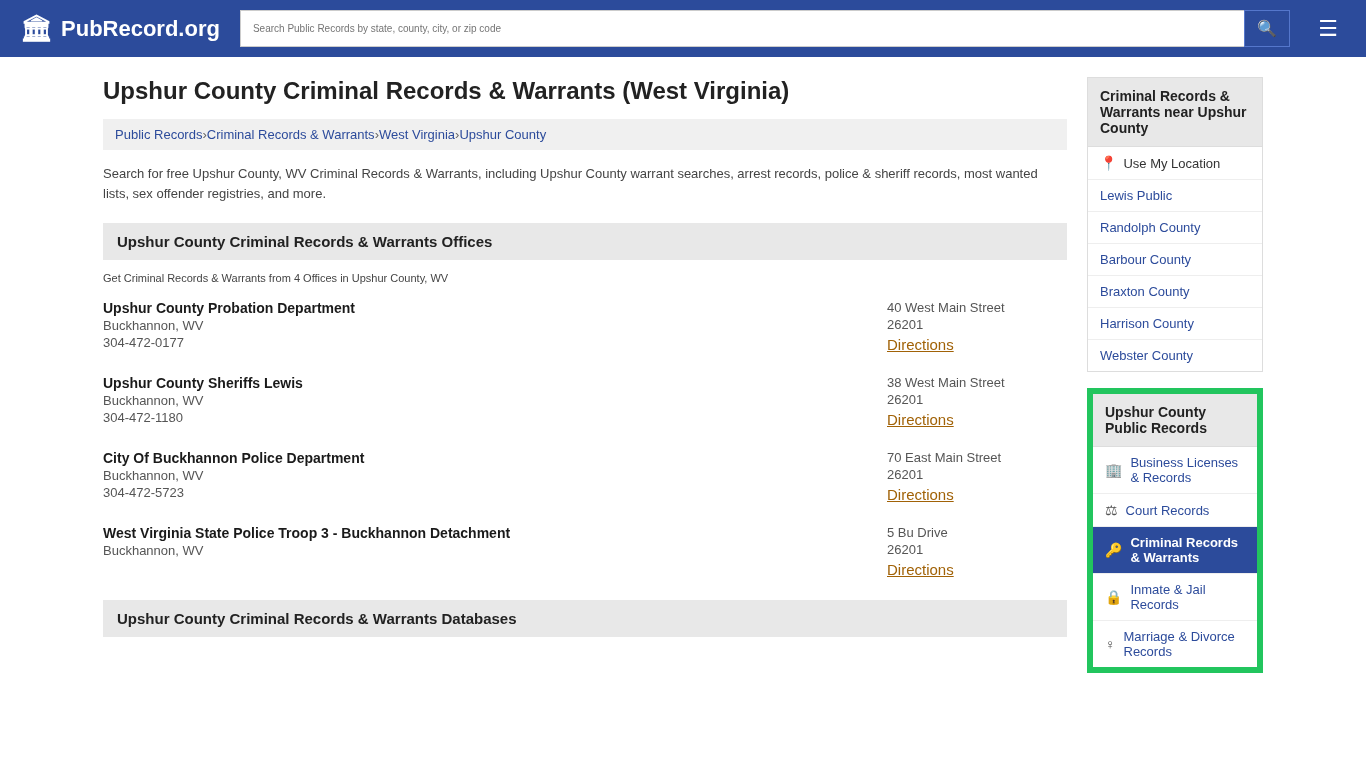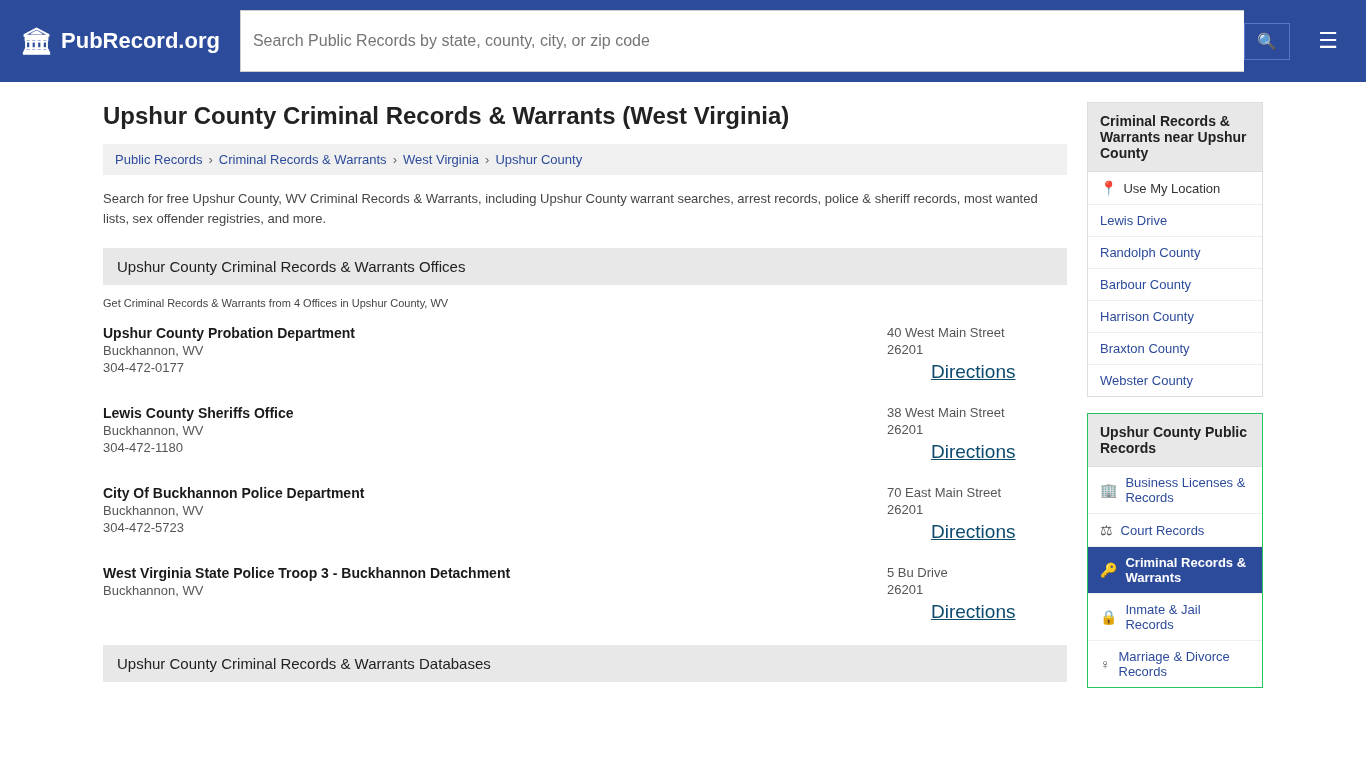--- a/index.html
+++ b/index.html
@@ -25,22 +25,22 @@
     .logo-icon {
       font-size: 26px;
     }
     .search-area {
       flex: 1;
       display: flex;
       align-items: center;
     }
     .search-input {
       width: 100%;
-      padding: 21px 12px;
-      font-size: 16px;
+      padding: 12px 12px;
+      font-size: 10px;
       border: 1px solid #ccc;
       border-right: none;
       outline: none;
     }
     .search-btn {
       background: #2c4b9b;
       border: 1px solid #5577cc;
       color: #fff;
       padding: 8px 12px;
       cursor: pointer;
@@ -76,42 +76,42 @@
     }
 
     
     .breadcrumb {
       background: #f0f0f0;
       padding: 8px 12px;
       font-size: 13px;
       margin-bottom: 14px;
       display: flex;
       align-items: center;
-      gap: 6px;
+      gap: 0;
       flex-wrap: wrap;
     }
     .breadcrumb a {
       color: #2c4b9b;
       text-decoration: none;
     }
     .breadcrumb-sep { color: #666; }
 
     .description {
       font-size: 13px;
       color: #444;
       margin-bottom: 20px;
       line-height: 1.5;
     }
 
     
     .section-header {
       background: #e8e8e8;
       padding: 10px 14px;
       font-size: 15px;
-      font-weight: normal;
+      font-weight: bold;
       color: #222;
       margin-bottom: 12px;
     }
 
     .offices-count {
       font-size: 11px;
       color: #444;
       margin-bottom: 16px;
     }
 
@@ -143,25 +143,24 @@
       font-size: 13px;
       color: #555;
       margin-bottom: 2px;
     }
     .office-zip {
       font-size: 13px;
       color: #555;
       margin-bottom: 4px;
     }
     .directions-link {
-      color: #0c4a6e;
+      color: #a16207;
       text-decoration: underline;
-      font-size: 19px;
+      font-size: 15px;
       cursor: pointer;
-      margin-left: 44px;
     }
 
     
     .sidebar {
       width: 176px;
       flex-shrink: 0;
     }
 
     .sidebar-section-header {
       background: #e8e8e8;
@@ -196,21 +195,21 @@
     }
     .nearby-list li.use-location {
       display: flex;
       align-items: center;
       gap: 6px;
       color: #333;
     }
     .location-icon { color: #333; font-size: 14px; }
 
     .sidebar-public-records {
-      border: 1px solid #22c55e;
+      border: 6px solid #22c55e;
     }
     .sidebar-public-records .sidebar-section-header {
       border-bottom: 1px solid #ddd;
     }
 
     .public-records-list {
       list-style: none;
       padding: 0;
     }
     .public-records-list li {
@@ -286,21 +285,21 @@
       </div>
       <div class="office-right">
         <div class="office-address">40 West Main Street</div>
         <div class="office-zip">26201</div>
         <a class="directions-link" href="#">Directions</a>
       </div>
     </div>
 
     <div class="office-entry">
       <div class="office-left">
-        <div class="office-name">Lewis County Sheriffs Office</div>
+        <div class="office-name">Upshur County Sheriffs Lewis</div>
         <div class="office-city">Buckhannon, WV</div>
         <div class="office-phone">304-472-1180</div>
       </div>
       <div class="office-right">
         <div class="office-address">38 West Main Street</div>
         <div class="office-zip">26201</div>
         <a class="directions-link" href="#">Directions</a>
       </div>
     </div>
 
@@ -336,33 +335,33 @@
   <aside class="sidebar">
 
     <div class="sidebar-nearby">
       <div class="sidebar-section-header">Criminal Records &amp; Warrants near Upshur County</div>
       <ul class="nearby-list">
         <li class="use-location">
           <span class="location-icon">📍</span>
           <span>Use My Location</span>
         </li>
         <li>
-          <a href="#">Lewis Drive</a>
+          <a href="#">Lewis Public</a>
         </li>
         <li>
           <a href="#">Randolph County</a>
         </li>
         <li>
           <a href="#">Barbour County</a>
         </li>
         <li>
+          <a href="#">Braxton County</a>
+        </li>
+        <li>
           <a href="#">Harrison County</a>
-        </li>
-        <li>
-          <a href="#">Braxton County</a>
         </li>
         <li>
           <a href="#">Webster County</a>
         </li>
       </ul>
     </div>
 
     <div class="sidebar-public-records">
       <div class="sidebar-section-header">Upshur County Public Records</div>
       <ul class="public-records-list">

